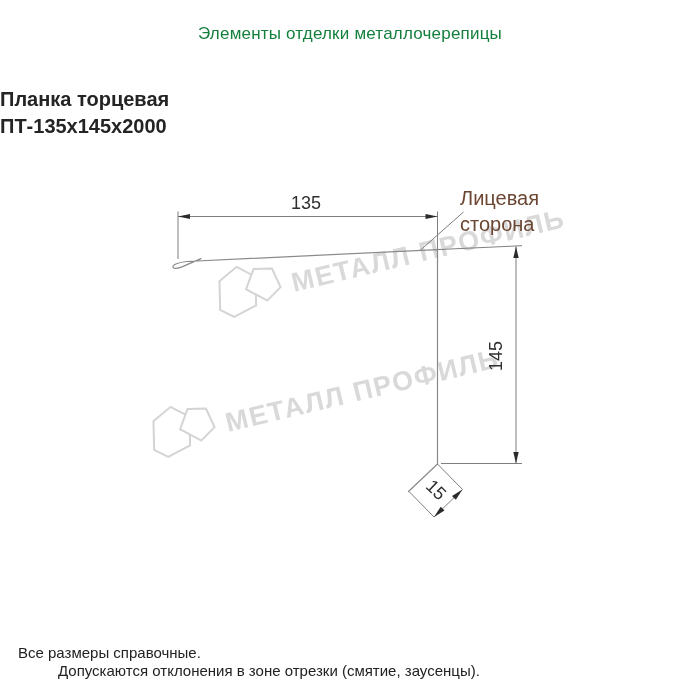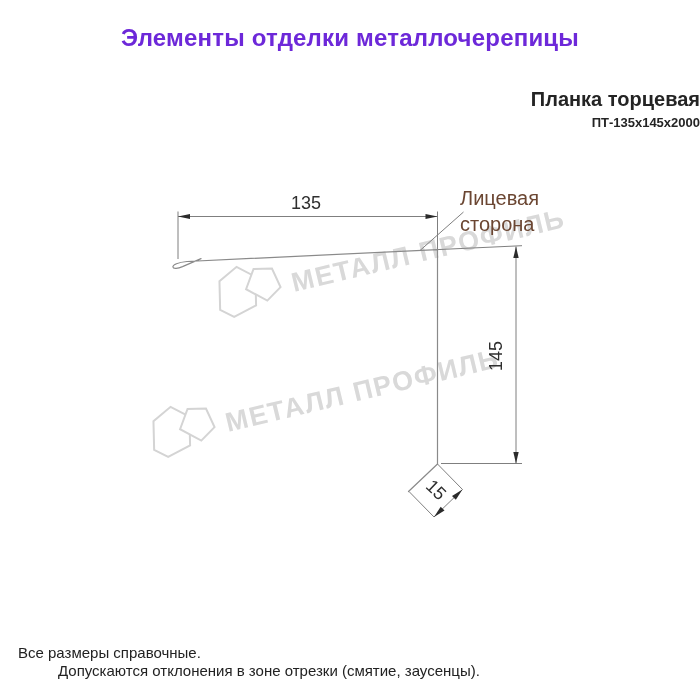--- a/index.html
+++ b/index.html
@@ -3,29 +3,29 @@
 <meta charset="utf-8">
 <style>
   html,body{margin:0;padding:0;}
   body{
     width:700px;height:700px;position:relative;background:#ffffff;
     font-family:"Liberation Sans","DejaVu Sans",sans-serif;
     overflow:hidden;color:#1c1c1c;
   }
   .title{
     position:absolute;top:24px;left:0;width:700px;text-align:center;
-    font-size:24px;font-weight:700;letter-spacing:.2px;color:#6d28d9;
+    font-size:17px;font-weight:400;letter-spacing:.2px;color:#15803d;
   }
   .subtitle{
-    position:absolute;top:88px;left:0;width:700px;text-align:right;
+    position:absolute;top:88px;left:0;width:700px;text-align:left;
     font-size:20px;font-weight:600;color:#242424;
   }
   .prodcode{
-    position:absolute;top:115px;left:0;width:700px;text-align:right;
-    font-size:13px;font-weight:600;color:#242424;
+    position:absolute;top:115px;left:0;width:700px;text-align:left;
+    font-size:20px;font-weight:600;color:#242424;
   }
   .face-label{
     position:absolute;top:186px;left:460px;width:72px;text-align:left;
     font-size:20px;line-height:1.28;color:#6b4632;font-weight:400;
   }
   .footer{
     position:absolute;left:18px;font-size:15px;color:#222;
   }
   .footer.l1{top:644px;}
   .footer.l2{top:662px;margin-left:40px;}

